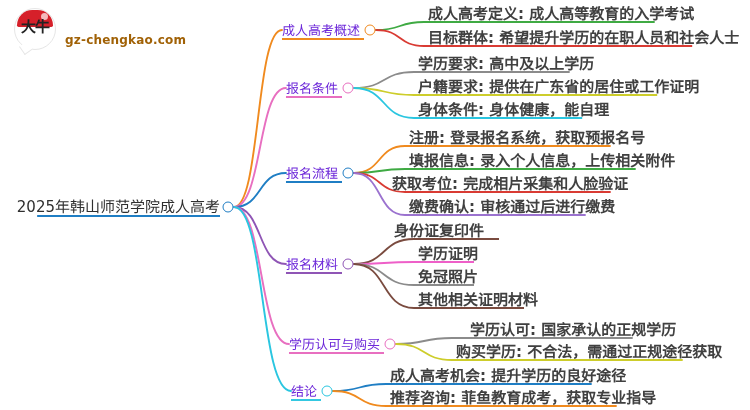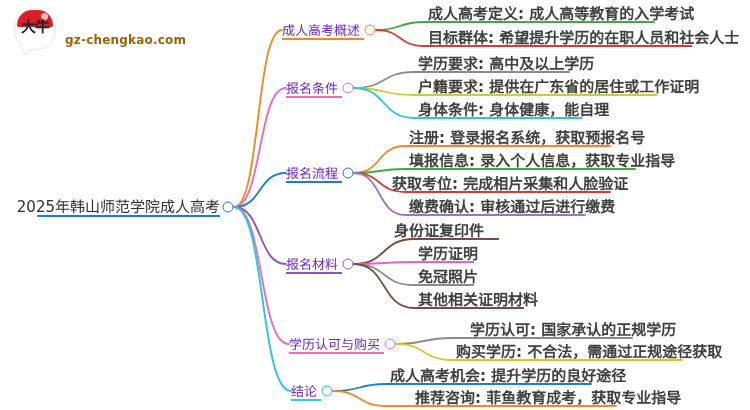--- a/index.html
+++ b/index.html
@@ -236,33 +236,33 @@
       <div class="node leaf anchor-left" style="left: 428px; top: 14px;">成人高考定义: 成人高等教育的入学考试</div>
       <div class="node leaf anchor-left" style="left: 428px; top: 38px;">目标群体: 希望提升学历的在职人员和社会人士</div>
       <div class="node branch anchor-right" style="left: 338px; top: 88px;">报名条件</div>
       <div class="dot" style="left: 348px; top: 88px; border: 1.6px solid rgb(232, 111, 192);"></div>
       <div class="node leaf anchor-left" style="left: 418px; top: 64px;">学历要求: 高中及以上学历</div>
       <div class="node leaf anchor-left" style="left: 418px; top: 87px;">户籍要求: 提供在广东省的居住或工作证明</div>
       <div class="node leaf anchor-left" style="left: 418px; top: 110px;">身体条件: 身体健康，能自理</div>
       <div class="node branch anchor-right" style="left: 338px; top: 173px;">报名流程</div>
       <div class="dot" style="left: 348px; top: 173px; border: 1.6px solid rgb(31, 126, 196);"></div>
       <div class="node leaf anchor-left" style="left: 409px; top: 138px;">注册: 登录报名系统，获取预报名号</div>
-      <div class="node leaf anchor-left" style="left: 409px; top: 161px;">填报信息: 录入个人信息，获取专业指导</div>
+      <div class="node leaf anchor-left" style="left: 409px; top: 161px;">填报信息: 录入个人信息，上传相关附件</div>
       <div class="node leaf anchor-left" style="left: 392px; top: 184px;">获取考位: 完成相片采集和人脸验证</div>
       <div class="node leaf anchor-left" style="left: 409px; top: 207px;">缴费确认: 审核通过后进行缴费</div>
       <div class="node branch anchor-right" style="left: 338px; top: 264px;">报名材料</div>
       <div class="dot" style="left: 348px; top: 264px; border: 1.6px solid rgb(143, 85, 181);"></div>
       <div class="node leaf anchor-left" style="left: 394px; top: 231px;">身份证复印件</div>
       <div class="node leaf anchor-left" style="left: 418px; top: 254px;">学历证明</div>
       <div class="node leaf anchor-left" style="left: 418px; top: 277px;">免冠照片</div>
       <div class="node leaf anchor-left" style="left: 418px; top: 300px;">其他相关证明材料</div>
       <div class="node branch anchor-right" style="left: 380px; top: 344px;">学历认可与购买</div>
       <div class="dot" style="left: 390px; top: 344px; border: 1.6px solid rgb(232, 111, 192);"></div>
       <div class="node leaf anchor-left" style="left: 456px; top: 330px; margin-left: 14px;">学历认可: 国家承认的正规学历</div>
       <div class="node leaf anchor-left" style="left: 456px; top: 352px;">购买学历: 不合法，需通过正规途径获取</div>
       <div class="node branch anchor-right" style="left: 317px; top: 391px;">结论</div>
       <div class="dot" style="left: 327px; top: 391px; border: 1.6px solid rgb(42, 198, 224);"></div>
       <div class="node leaf anchor-left" style="left: 390px; top: 376px;">成人高考机会: 提升学历的良好途径</div>
-      <div class="node leaf anchor-left" style="left: 390px; top: 398px; margin-left: 25px;">推荐咨询: 菲鱼教育成考，获取专业指导</div>
+      <div class="node leaf anchor-left" style="left: 390px; top: 398px;">推荐咨询: 菲鱼教育成考，获取专业指导</div>
       <div class="dot" style="left: 228px; top: 207px; border: 1.6px solid rgb(31, 126, 196);"></div>
     </div>
 
 </div>
 
 </body></html>

